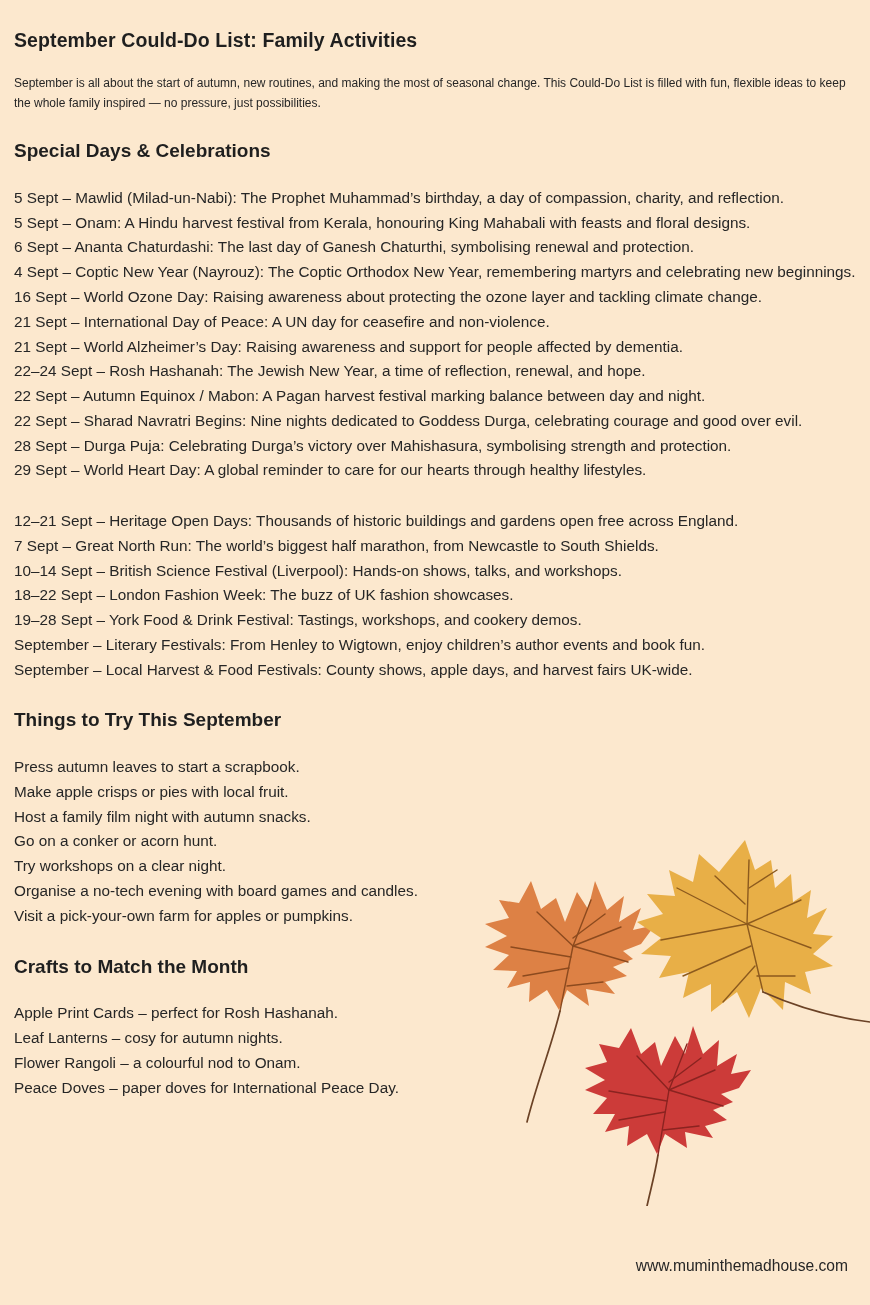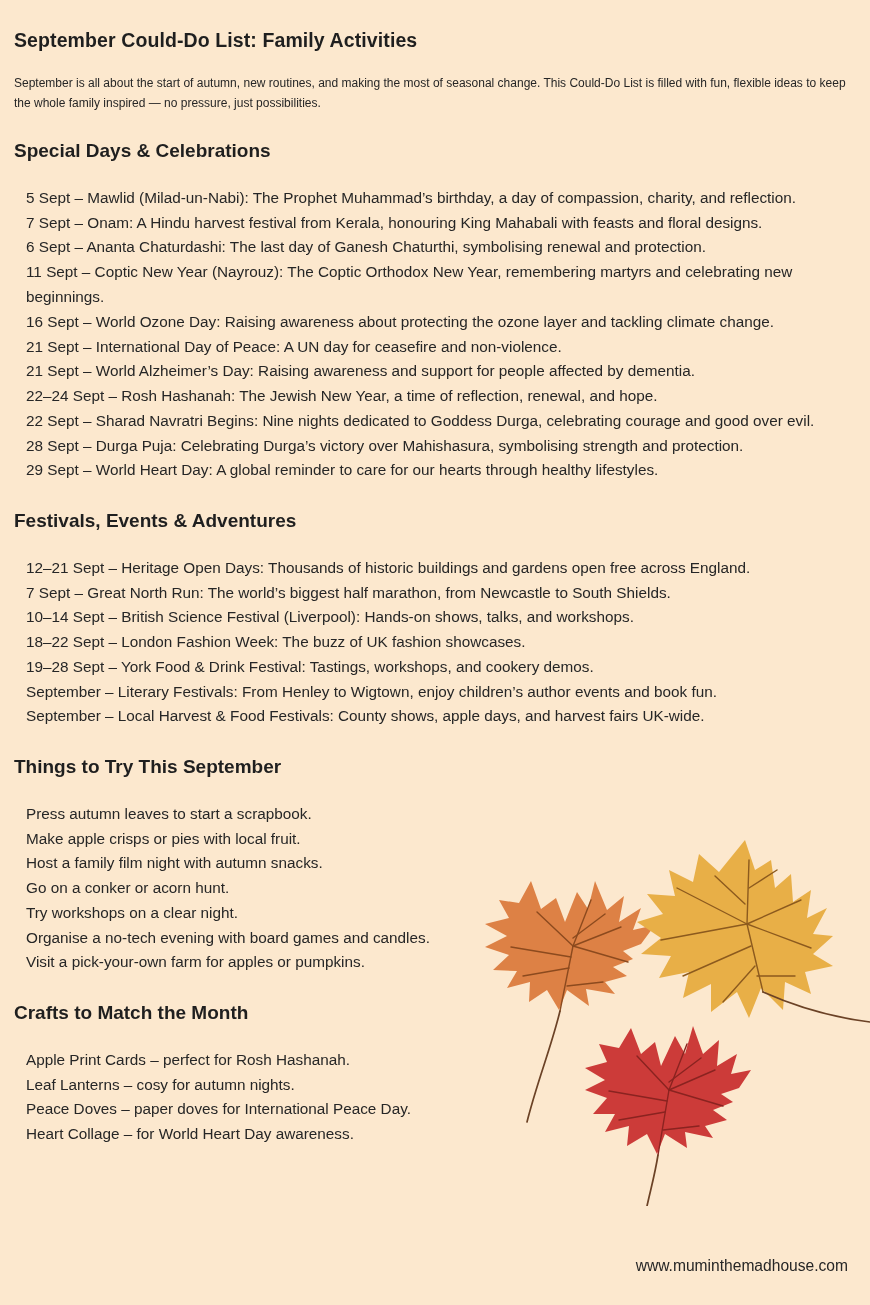--- a/index.html
+++ b/index.html
@@ -49,21 +49,20 @@
     line-height: 1.3;
     color: #1f1f1f;
   }
   .list {
     margin: 0 0 26px 0;
   }
   .list .line {
     font-size: 15.3px;
     line-height: 1.62;
     color: #262626;
-    margin-left: 12px;
   }
   
   .narrow .line { max-width: 520px; }
   .footer-url {
     position: absolute;
     right: 22px;
     bottom: 30px;
     font-size: 15.6px;
     color: #262626;
     z-index: 3;
@@ -162,33 +161,33 @@
 
   <div class="content">
 
     <h1 class="doc-title">September Could-Do List: Family Activities</h1>
 
     <p class="intro">September is all about the start of autumn, new routines, and making the most of seasonal change. This Could-Do List is filled with fun, flexible ideas to keep the whole family inspired — no pressure, just possibilities.</p>
 
     <h2 class="section-title">Special Days &amp; Celebrations</h2>
     <div class="list">
       <div class="line">5 Sept – Mawlid (Milad-un-Nabi): The Prophet Muhammad’s birthday, a day of compassion, charity, and reflection.</div>
-      <div class="line">7 Sept – Onam: A Hindu harvest festival from Kerala, honouring King Mahabali with feasts and floral designs.</div>
+      <div class="line">5 Sept – Onam: A Hindu harvest festival from Kerala, honouring King Mahabali with feasts and floral designs.</div>
       <div class="line">6 Sept – Ananta Chaturdashi: The last day of Ganesh Chaturthi, symbolising renewal and protection.</div>
-      <div class="line">11 Sept – Coptic New Year (Nayrouz): The Coptic Orthodox New Year, remembering martyrs and celebrating new beginnings.</div>
+      <div class="line">4 Sept – Coptic New Year (Nayrouz): The Coptic Orthodox New Year, remembering martyrs and celebrating new beginnings.</div>
       <div class="line">16 Sept – World Ozone Day: Raising awareness about protecting the ozone layer and tackling climate change.</div>
       <div class="line">21 Sept – International Day of Peace: A UN day for ceasefire and non-violence.</div>
       <div class="line">21 Sept – World Alzheimer’s Day: Raising awareness and support for people affected by dementia.</div>
       <div class="line">22–24 Sept – Rosh Hashanah: The Jewish New Year, a time of reflection, renewal, and hope.</div>
+      <div class="line">22 Sept – Autumn Equinox / Mabon: A Pagan harvest festival marking balance between day and night.</div>
       <div class="line">22 Sept – Sharad Navratri Begins: Nine nights dedicated to Goddess Durga, celebrating courage and good over evil.</div>
       <div class="line">28 Sept – Durga Puja: Celebrating Durga’s victory over Mahishasura, symbolising strength and protection.</div>
       <div class="line">29 Sept – World Heart Day: A global reminder to care for our hearts through healthy lifestyles.</div>
     </div>
 
-    <h2 class="section-title">Festivals, Events &amp; Adventures</h2>
     <div class="list">
       <div class="line">12–21 Sept – Heritage Open Days: Thousands of historic buildings and gardens open free across England.</div>
       <div class="line">7 Sept – Great North Run: The world’s biggest half marathon, from Newcastle to South Shields.</div>
       <div class="line">10–14 Sept – British Science Festival (Liverpool): Hands-on shows, talks, and workshops.</div>
       <div class="line">18–22 Sept – London Fashion Week: The buzz of UK fashion showcases.</div>
       <div class="line">19–28 Sept – York Food &amp; Drink Festival: Tastings, workshops, and cookery demos.</div>
       <div class="line">September – Literary Festivals: From Henley to Wigtown, enjoy children’s author events and book fun.</div>
       <div class="line">September – Local Harvest &amp; Food Festivals: County shows, apple days, and harvest fairs UK-wide.</div>
     </div>
 
@@ -200,21 +199,21 @@
       <div class="line">Go on a conker or acorn hunt.</div>
       <div class="line">Try workshops on a clear night.</div>
       <div class="line">Organise a no-tech evening with board games and candles.</div>
       <div class="line">Visit a pick-your-own farm for apples or pumpkins.</div>
     </div>
 
     <h2 class="section-title">Crafts to Match the Month</h2>
     <div class="list narrow">
       <div class="line">Apple Print Cards – perfect for Rosh Hashanah.</div>
       <div class="line">Leaf Lanterns – cosy for autumn nights.</div>
+      <div class="line">Flower Rangoli – a colourful nod to Onam.</div>
       <div class="line">Peace Doves – paper doves for International Peace Day.</div>
-      <div class="line">Heart Collage – for World Heart Day awareness.</div>
     </div>
 
   </div>
 
   <div class="footer-url">www.muminthemadhouse.com</div>
 
 </div>
 
 </body></html>

